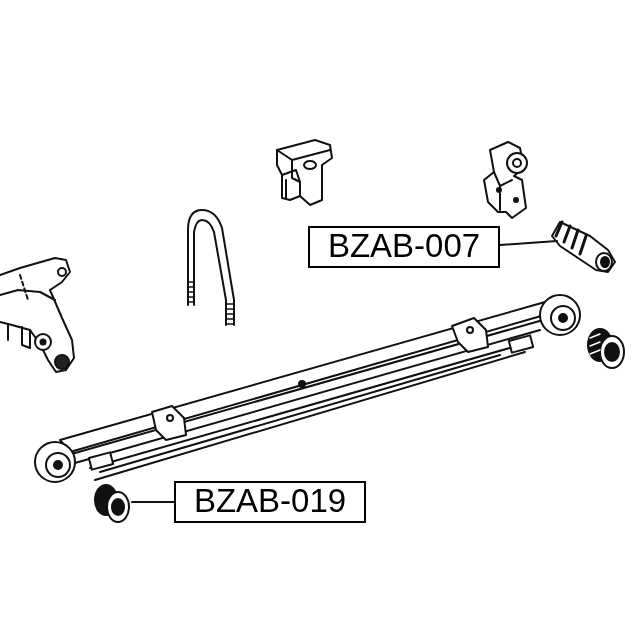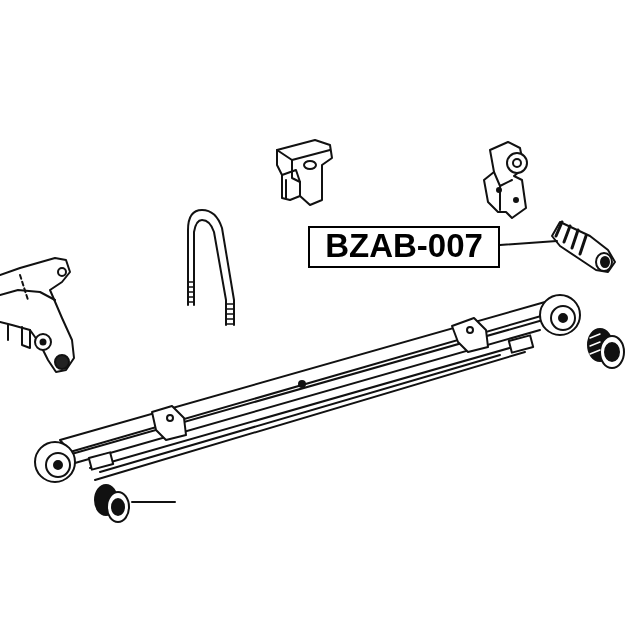--- a/index.html
+++ b/index.html
@@ -1,20 +1,20 @@
 <!DOCTYPE html>
 <html><head>
 <meta charset="utf-8">
 <style>
   html, body { margin:0; padding:0; background:#ffffff; }
   .canvas { position:relative; width:640px; height:640px; background:#ffffff; overflow:hidden; font-family:"Liberation Sans", sans-serif; }
   svg.art { position:absolute; left:0; top:0; }
   .label {
     position:absolute; background:#fff; border:2.5px solid #000;
-    font-family:"Liberation Sans", sans-serif; font-weight:bold;
+    font-family:"Liberation Sans", sans-serif; font-weight:normal;
     color:#000; font-size:33px; line-height:36px; padding:0 4px; letter-spacing:0px;
     box-sizing:border-box; text-align:center;
   }
 </style>
 </head>
 <body>
 
 <div class="canvas">
   <svg class="art" width="640" height="640" viewBox="0 0 640 640" fill="none" stroke="#111" stroke-width="2" stroke-linejoin="round" stroke-linecap="round">
 
@@ -102,13 +102,14 @@
 
     <g>
       <ellipse cx="106" cy="500" rx="11" ry="15" fill="#111"></ellipse>
       <ellipse cx="118" cy="507" rx="11" ry="15" fill="#fff"></ellipse>
       <ellipse cx="118" cy="507" rx="6" ry="8" fill="#111"></ellipse>
       <line x1="132" y1="502" x2="175" y2="502" stroke-width="2"></line>
     </g>
   </svg>
 
   <div class="label" style="left:308px; top:226px; width:192px; height:42px;">BZAB-007</div>
+  <div class="label" style="left:174px; top:481px; width:192px; height:42px;">BZAB-019</div>
 </div>
 
 </body></html>

